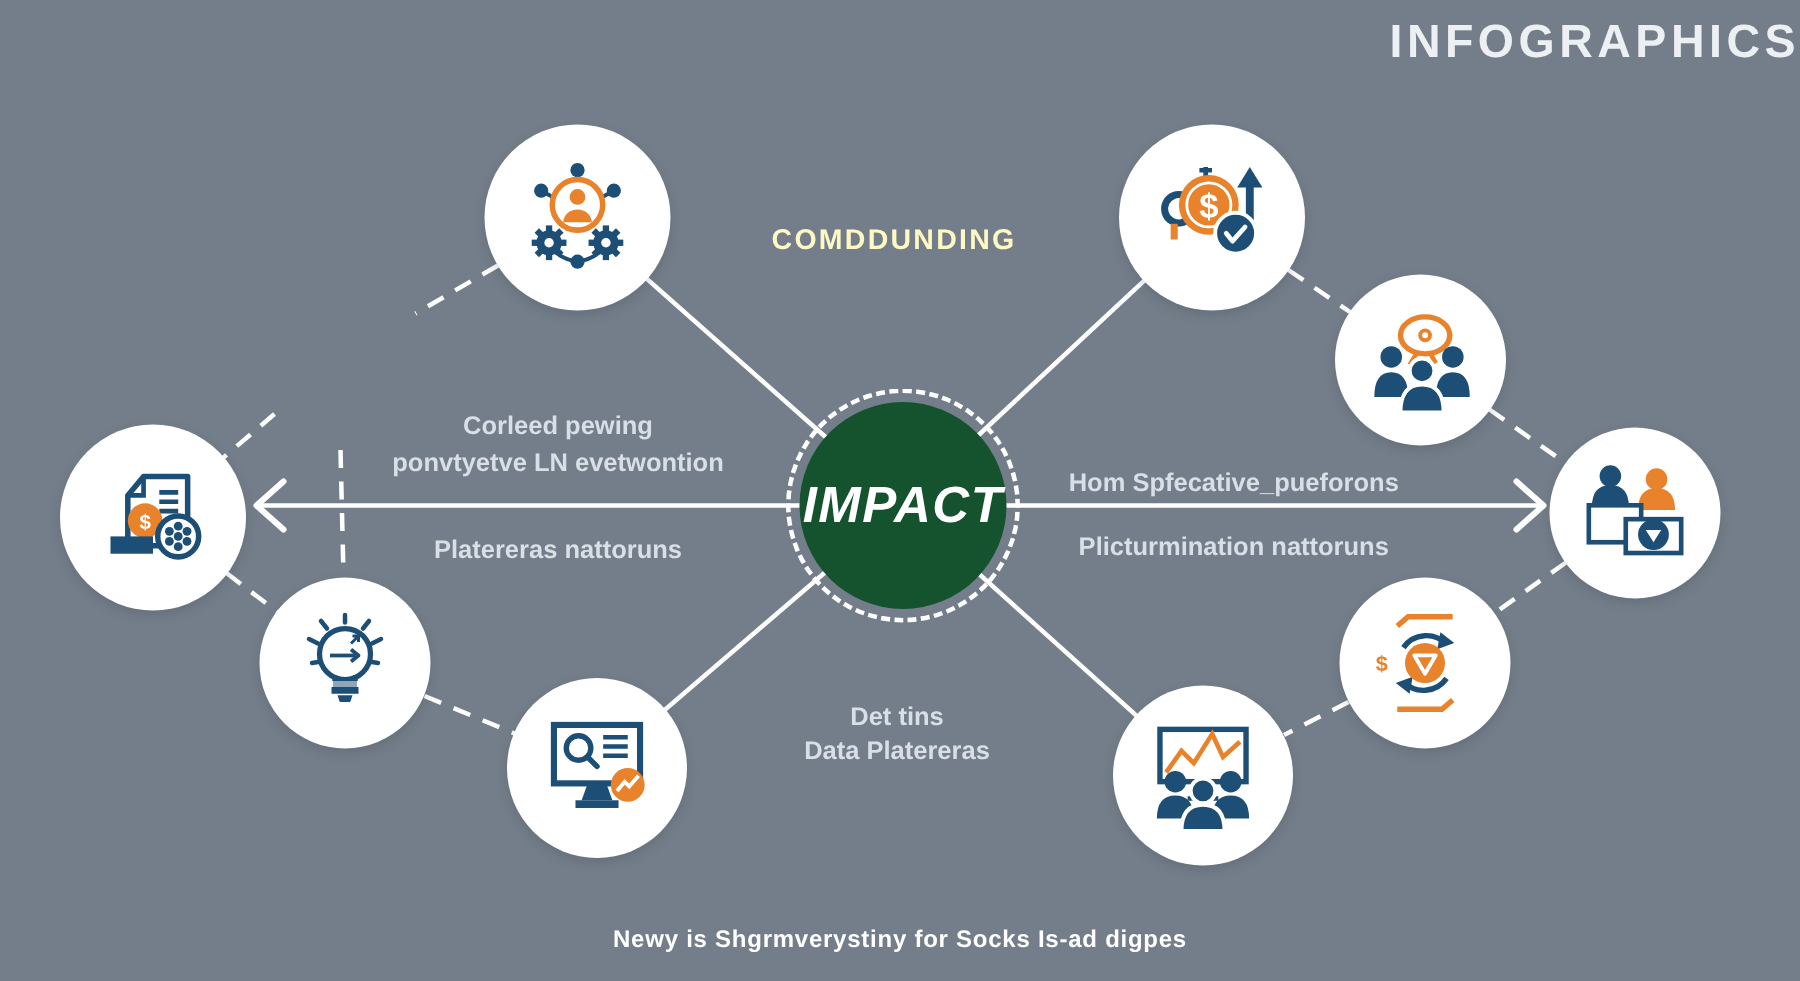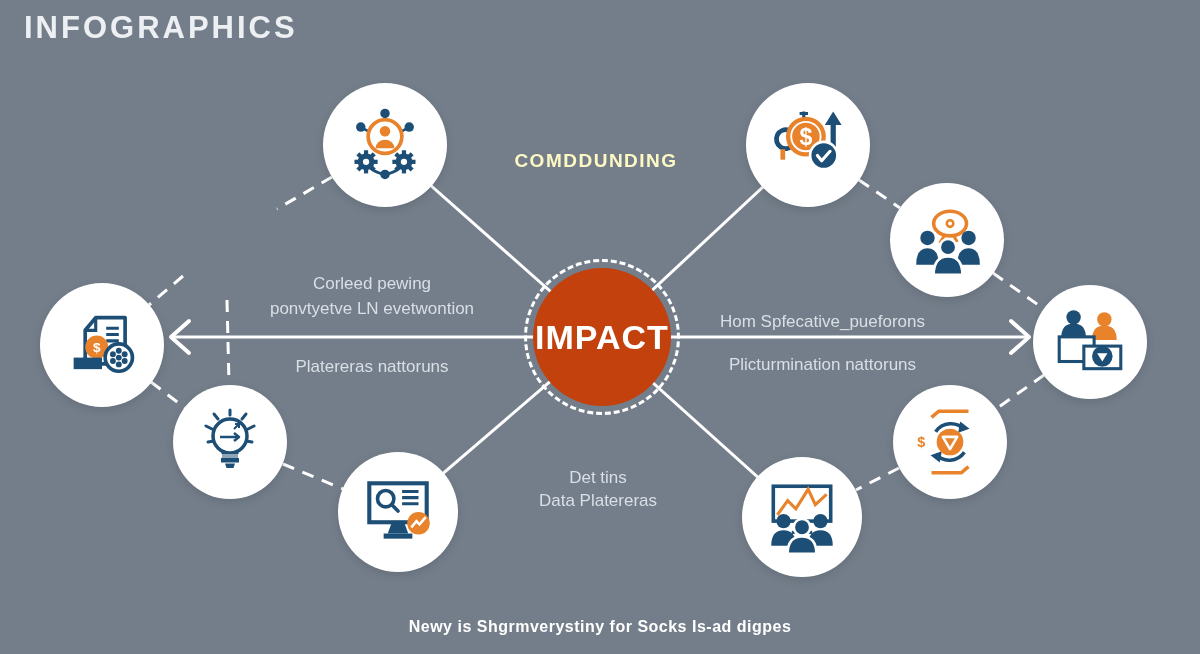--- a/index.html
+++ b/index.html
@@ -2,42 +2,42 @@
 <html><head>
 <meta charset="utf-8">
 <style>
   html,body{margin:0;padding:0;}
   #canvas{
     position:relative;width:1200px;height:654px;overflow:hidden;
     background:#747E8A;
     font-family:"Liberation Sans", sans-serif;
   }
   .title{
-    position:absolute;top:10px;left:0;right:0;text-align:left;
-    font-size:31px;font-weight:800;letter-spacing:3px;color:#EDF0F3;padding-left:24px;
+    position:absolute;top:10px;left:0;right:0;text-align:right;
+    font-size:31px;font-weight:800;letter-spacing:3px;color:#EDF0F3;
   }
   svg.lines{position:absolute;left:0;top:0;}
   .node{
     position:absolute;background:#fff;border-radius:50%;
     display:flex;align-items:center;justify-content:center;
     box-shadow:0 3px 8px rgba(40,50,62,.18);
   }
   .center-wrap{
     position:absolute;left:524px;top:259px;width:150px;height:150px;
     border:3px dashed #fff;border-radius:50%;
     display:flex;align-items:center;justify-content:center;
   }
   .center-circle{
-    width:138px;height:138px;border-radius:50%;background:#c2410c;
+    width:138px;height:138px;border-radius:50%;background:#14532d;
     display:flex;align-items:center;justify-content:center;
-    color:#fff;font-size:34px;font-weight:800;letter-spacing:1px;
+    color:#fff;font-size:34px;font-weight:800;letter-spacing:1px;font-style:italic;
   }
   .lbl{
     position:absolute;text-align:center;color:#D9DFE6;
-    font-size:17px;font-weight:400;line-height:25px;
+    font-size:17px;font-weight:700;line-height:25px;
   }
   .lbl-top{
     position:absolute;left:446px;top:150px;width:300px;text-align:center;
     color:#fef9c3;font-size:19px;font-weight:700;letter-spacing:1.5px;
   }
   .caption{
     position:absolute;top:618px;left:0;right:0;text-align:center;
     color:#ffffff;font-size:16px;font-weight:600;letter-spacing:.5px;
   }
 </style>

